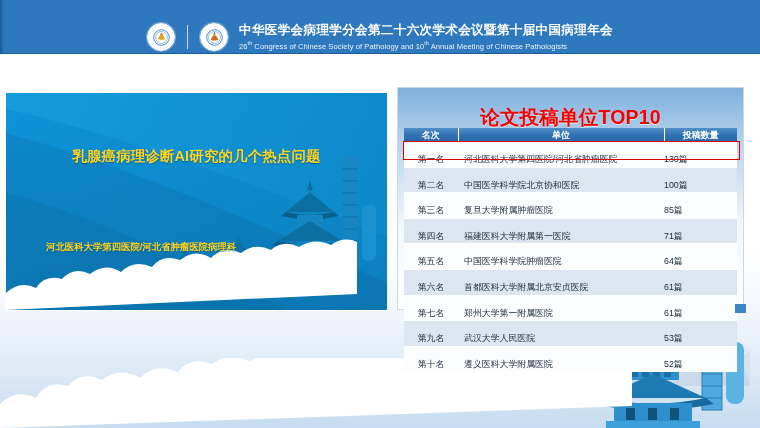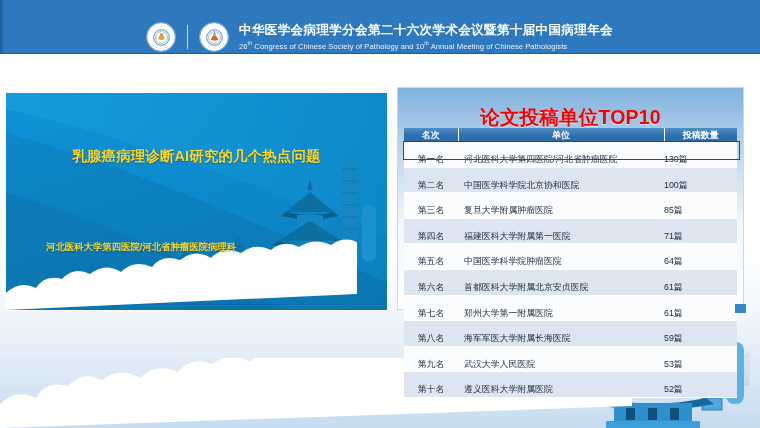--- a/index.html
+++ b/index.html
@@ -344,25 +344,20 @@
         <td class="rank">第六名</td>
         <td class="unit">首都医科大学附属北京安贞医院</td>
         <td class="count">61篇</td>
       </tr>
       <tr>
         <td class="rank">第七名</td>
         <td class="unit">郑州大学第一附属医院</td>
         <td class="count">61篇</td>
       </tr>
       <tr>
-        <td class="rank">第八名</td>
-        <td class="unit">海军军医大学附属长海医院</td>
-        <td class="count">59篇</td>
-      </tr>
-      <tr>
         <td class="rank">第九名</td>
         <td class="unit">武汉大学人民医院</td>
         <td class="count">53篇</td>
       </tr>
       <tr>
         <td class="rank">第十名</td>
         <td class="unit">遵义医科大学附属医院</td>
         <td class="count">52篇</td>
       </tr>
     </tbody>

